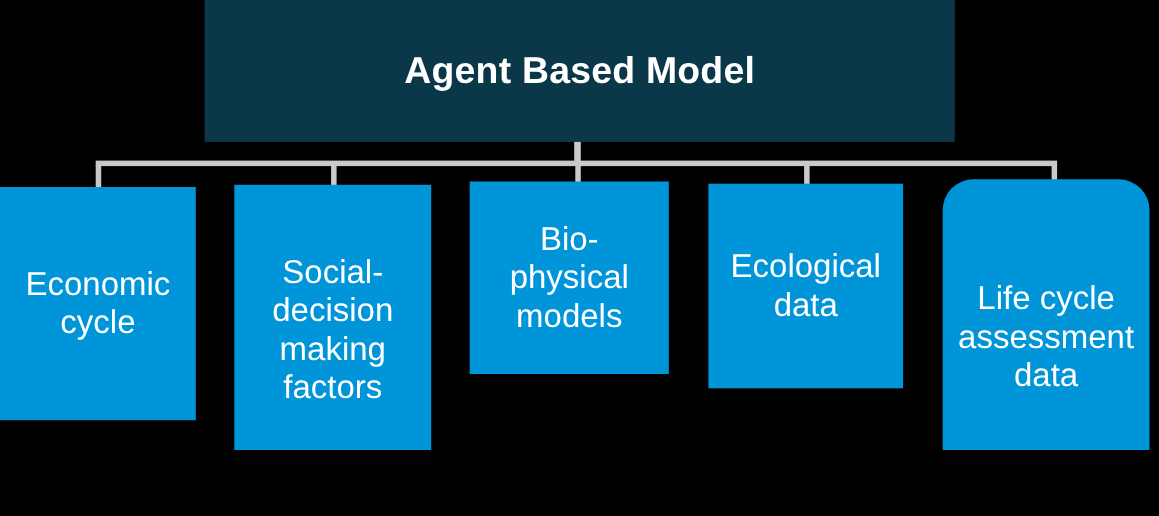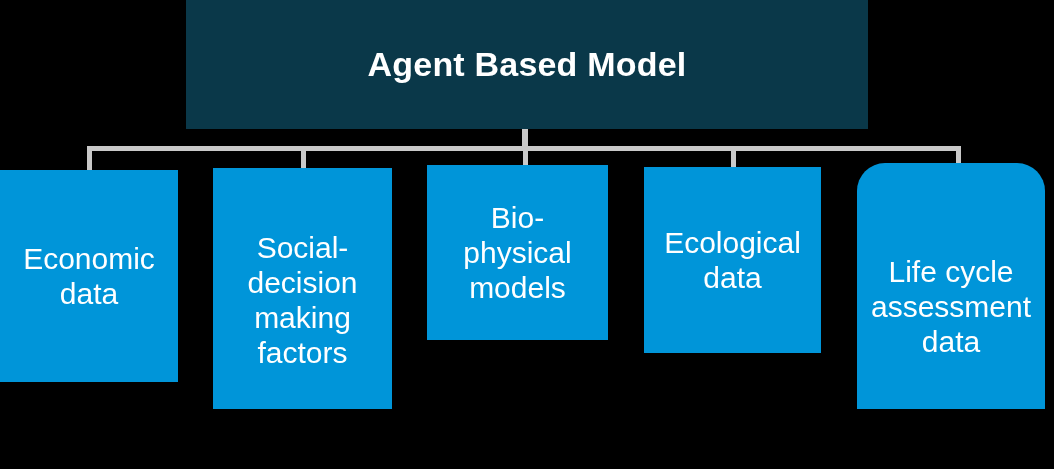--- a/index.html
+++ b/index.html
@@ -94,21 +94,21 @@
   <div class="conn conn-bus"></div>
 
   <div class="conn-drop" style="left:87px;  top:150px; height:22px;"></div>
   <div class="conn-drop" style="left:301px; top:150px; height:20px;"></div>
   <div class="conn-drop" style="left:523px; top:150px; height:17px;"></div>
   <div class="conn-drop" style="left:731px; top:150px; height:19px;"></div>
   <div class="conn-drop" style="left:956px; top:150px; height:15px;"></div>
 
   <div class="leaf-node" style="left:0px; top:170px; width:178px; height:212px;">
     <span class="leaf-label">Economic
-data</span>
+cycle</span>
   </div>
 
   <div class="leaf-node" style="left:213px; top:168px; width:179px; height:264px;">
     <span class="leaf-label">Social-
 decision
 making
 factors</span>
   </div>
 
   <div class="leaf-node" style="left:427px; top:165px; width:181px; height:175px;">

